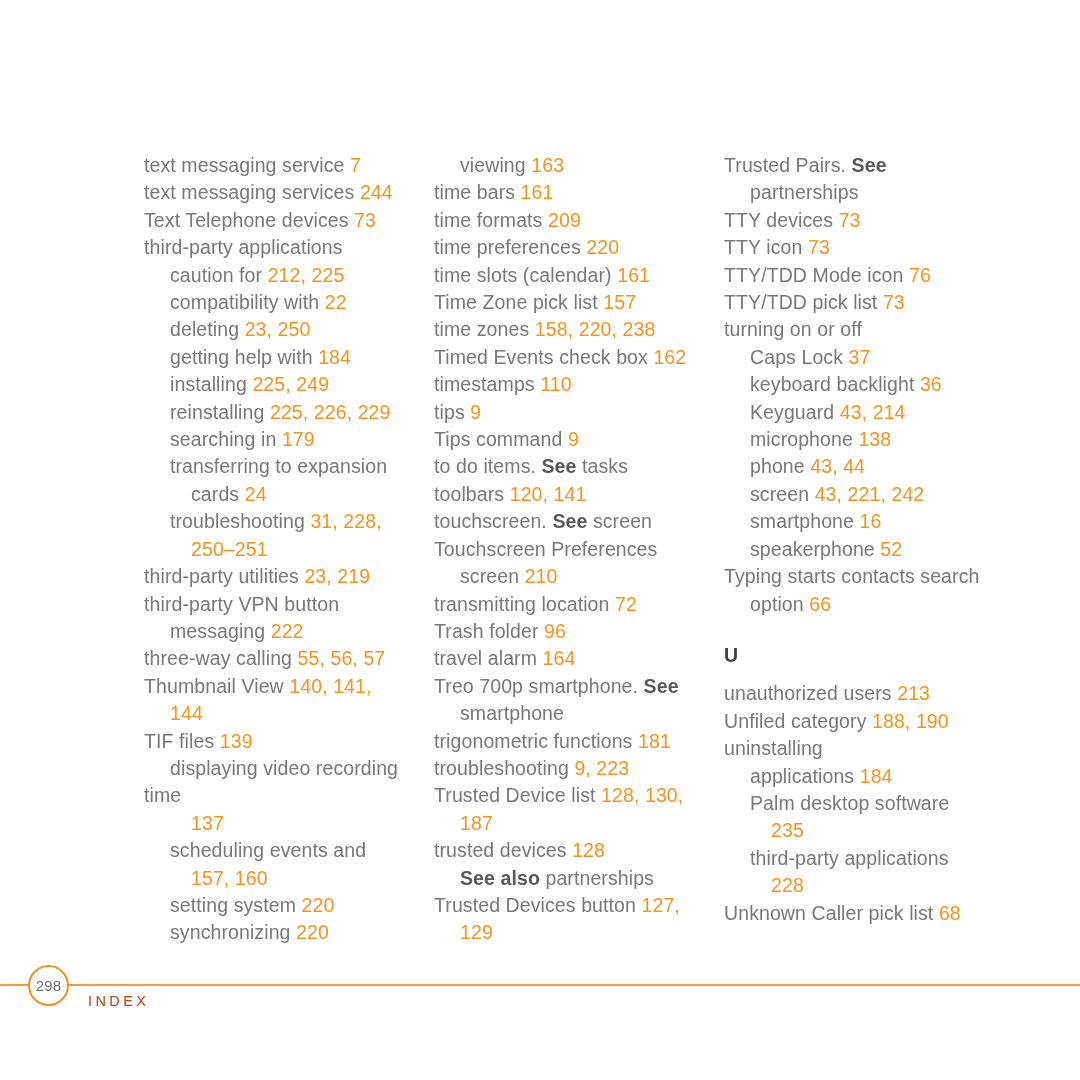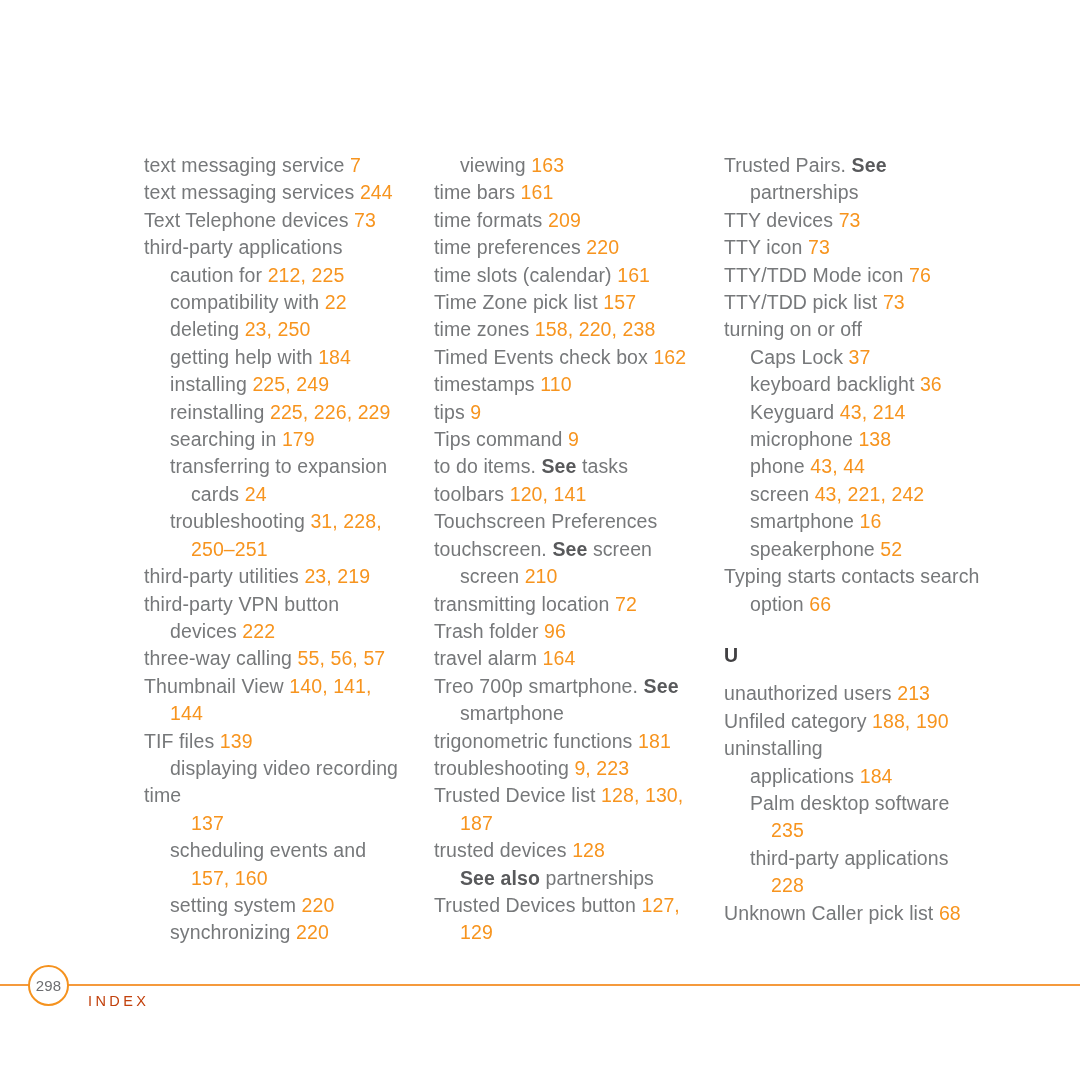--- a/index.html
+++ b/index.html
@@ -132,21 +132,21 @@
         <div class="entry lvl1"><span>getting help with </span><span class="pg">184</span></div>
         <div class="entry lvl1"><span>installing </span><span class="pg">225, 249</span></div>
         <div class="entry lvl1"><span>reinstalling </span><span class="pg">225, 226, 229</span></div>
         <div class="entry lvl1"><span>searching in </span><span class="pg">179</span></div>
         <div class="entry lvl1"><span>transferring to expansion</span></div>
         <div class="entry lvl2"><span>cards </span><span class="pg">24</span></div>
         <div class="entry lvl1"><span>troubleshooting </span><span class="pg">31, 228,</span></div>
         <div class="entry lvl2"><span class="pg">250–251</span></div>
         <div class="entry lvl0"><span>third-party utilities </span><span class="pg">23, 219</span></div>
         <div class="entry lvl0"><span>third-party VPN button</span></div>
-        <div class="entry lvl1"><span>devices </span><span class="pg">222</span></div>
+        <div class="entry lvl1"><span>messaging </span><span class="pg">222</span></div>
         <div class="entry lvl0"><span>three-way calling </span><span class="pg">55, 56, 57</span></div>
         <div class="entry lvl0"><span>Thumbnail View </span><span class="pg">140, 141,</span></div>
         <div class="entry lvl1"><span class="pg">144</span></div>
         <div class="entry lvl0"><span>TIF files </span><span class="pg">139</span></div>
         <div class="entry lvl1"><span>displaying video recording</span></div>
         <div class="entry lvl0"><span>time</span></div>
         <div class="entry lvl2"><span class="pg">137</span></div>
         <div class="entry lvl1"><span>scheduling events and</span></div>
         <div class="entry lvl2"><span class="pg">157, 160</span></div>
         <div class="entry lvl1"><span>setting system </span><span class="pg">220</span></div>
@@ -159,22 +159,22 @@
         <div class="entry lvl0"><span>time preferences </span><span class="pg">220</span></div>
         <div class="entry lvl0"><span>time slots (calendar) </span><span class="pg">161</span></div>
         <div class="entry lvl0"><span>Time Zone pick list </span><span class="pg">157</span></div>
         <div class="entry lvl0"><span>time zones </span><span class="pg">158, 220, 238</span></div>
         <div class="entry lvl0"><span>Timed Events check box </span><span class="pg">162</span></div>
         <div class="entry lvl0"><span>timestamps </span><span class="pg">110</span></div>
         <div class="entry lvl0"><span>tips </span><span class="pg">9</span></div>
         <div class="entry lvl0"><span>Tips command </span><span class="pg">9</span></div>
         <div class="entry lvl0"><span>to do items. </span><span class="see">See</span><span> tasks</span></div>
         <div class="entry lvl0"><span>toolbars </span><span class="pg">120, 141</span></div>
+        <div class="entry lvl0"><span>touchscreen. </span><span class="see">See</span><span> screen</span></div>
         <div class="entry lvl0"><span>Touchscreen Preferences</span></div>
-        <div class="entry lvl0"><span>touchscreen. </span><span class="see">See</span><span> screen</span></div>
         <div class="entry lvl1"><span>screen </span><span class="pg">210</span></div>
         <div class="entry lvl0"><span>transmitting location </span><span class="pg">72</span></div>
         <div class="entry lvl0"><span>Trash folder </span><span class="pg">96</span></div>
         <div class="entry lvl0"><span>travel alarm </span><span class="pg">164</span></div>
         <div class="entry lvl0"><span>Treo 700p smartphone. </span><span class="see">See</span></div>
         <div class="entry lvl1"><span>smartphone</span></div>
         <div class="entry lvl0"><span>trigonometric functions </span><span class="pg">181</span></div>
         <div class="entry lvl0"><span>troubleshooting </span><span class="pg">9, 223</span></div>
         <div class="entry lvl0"><span>Trusted Device list </span><span class="pg">128, 130,</span></div>
         <div class="entry lvl1"><span class="pg">187</span></div>

